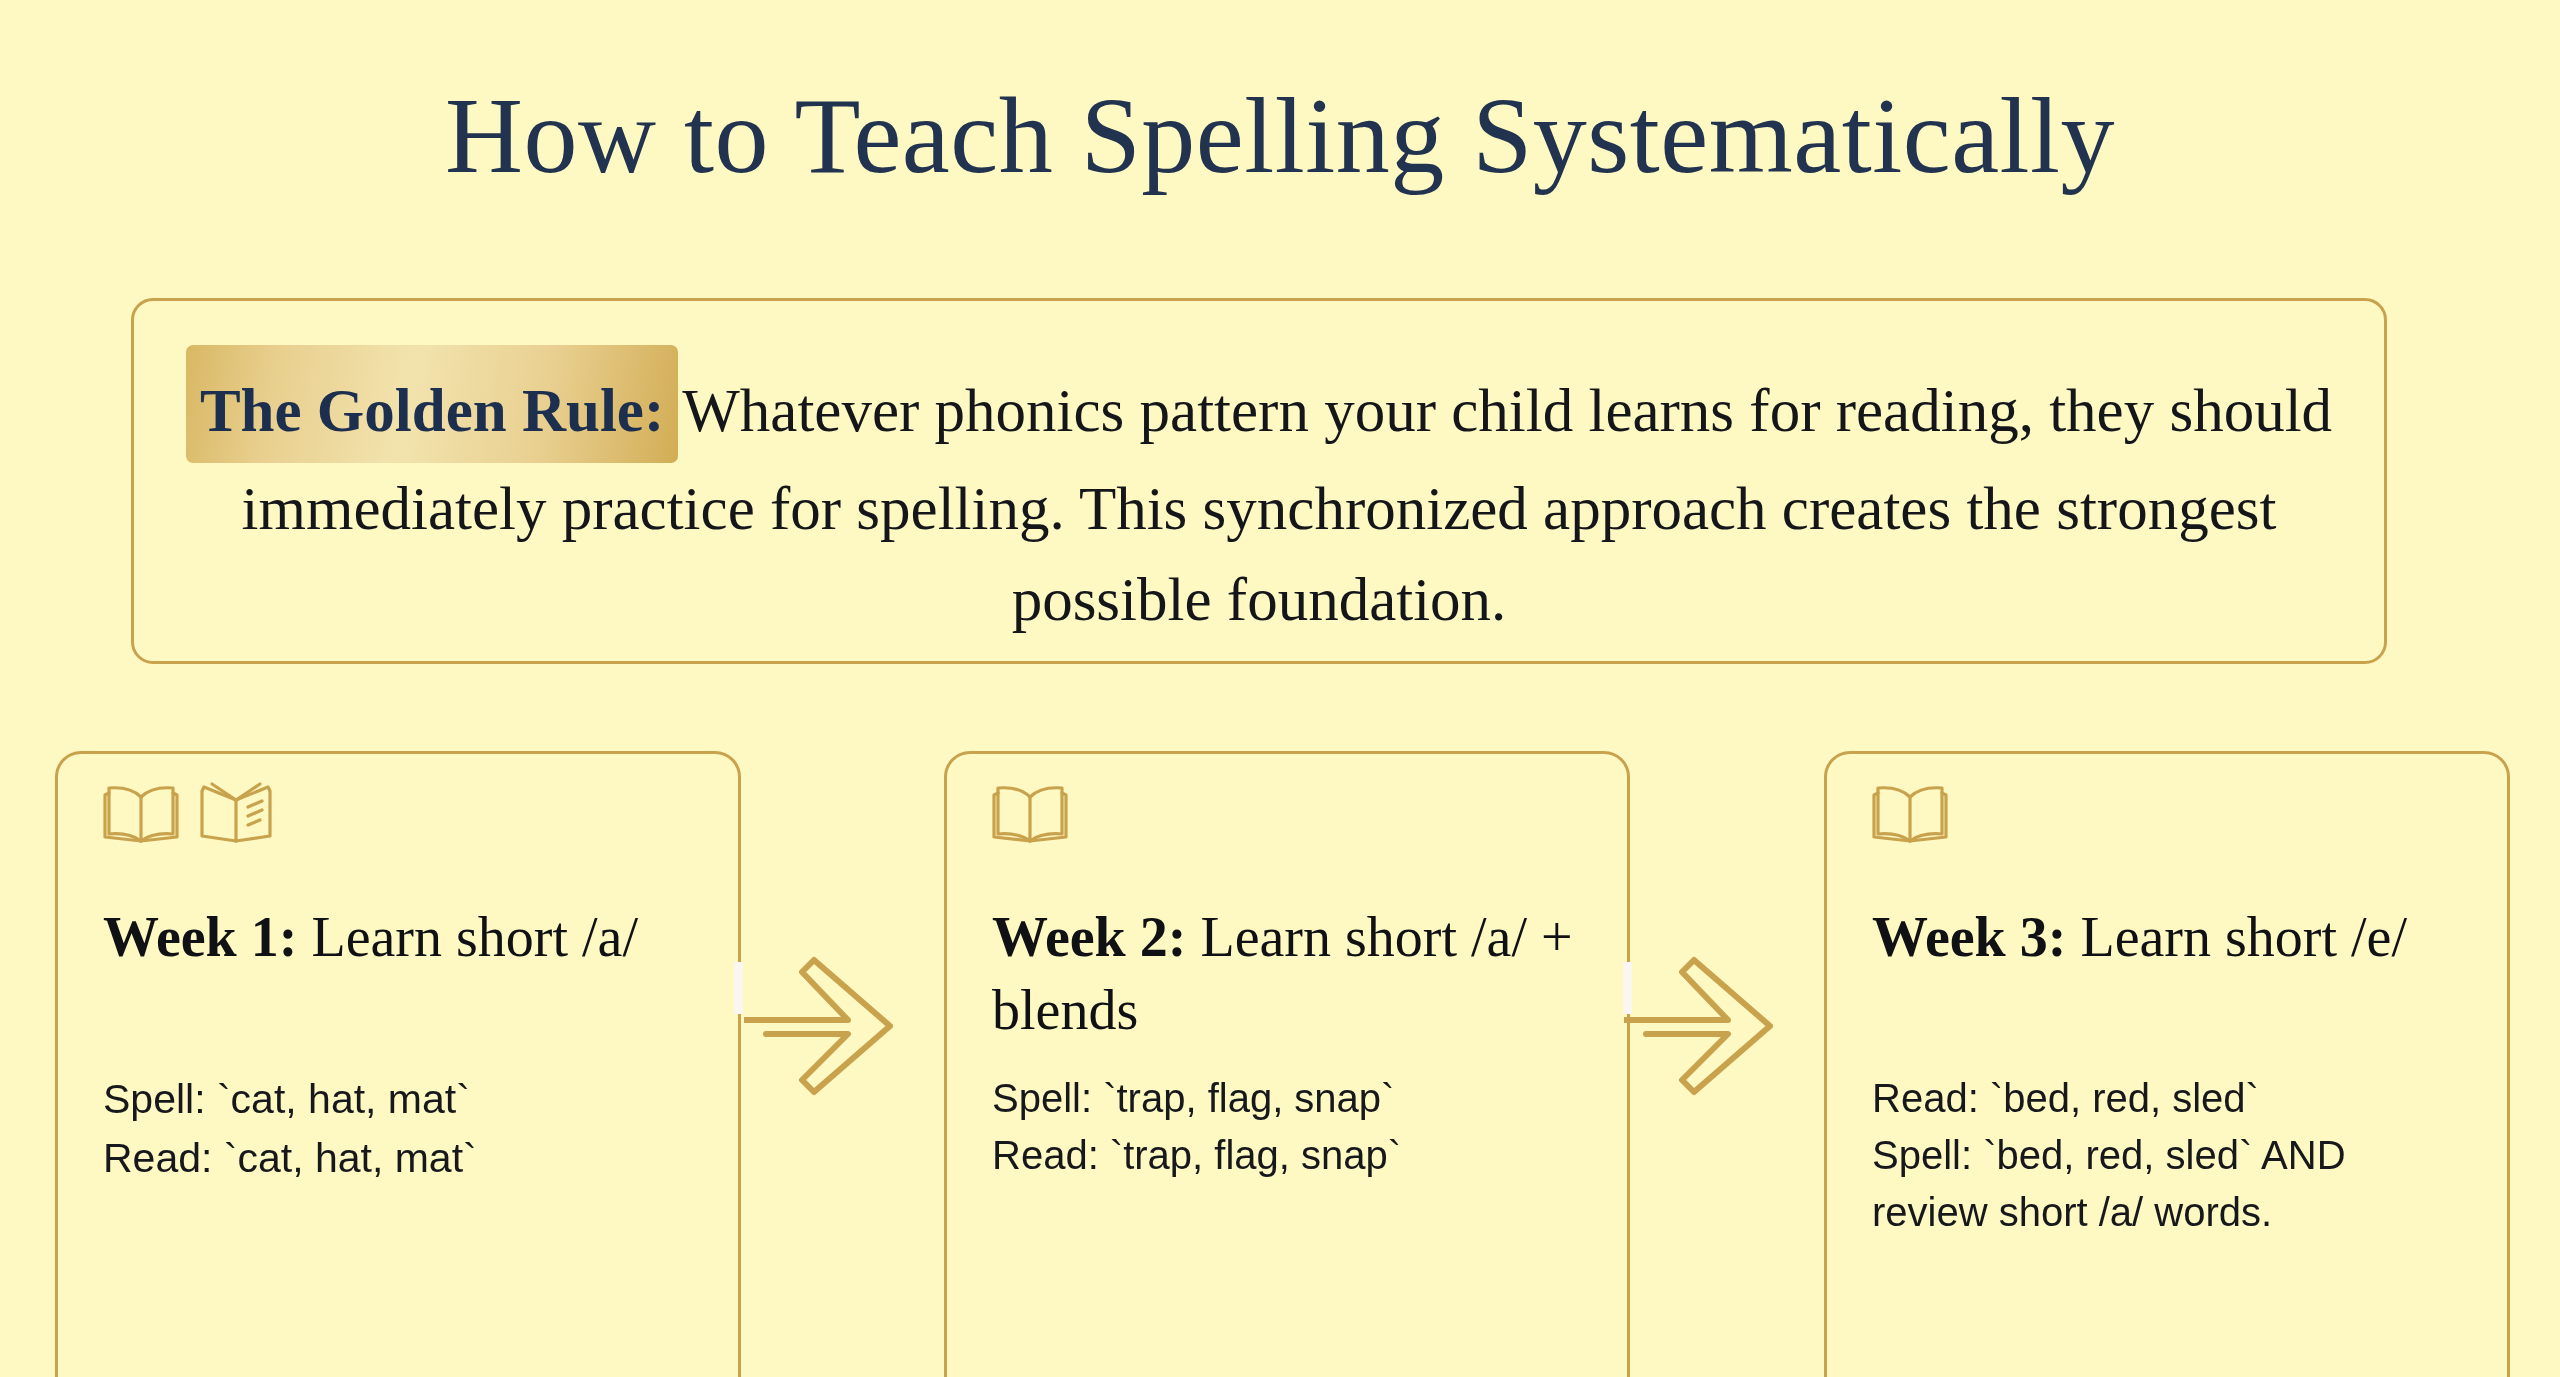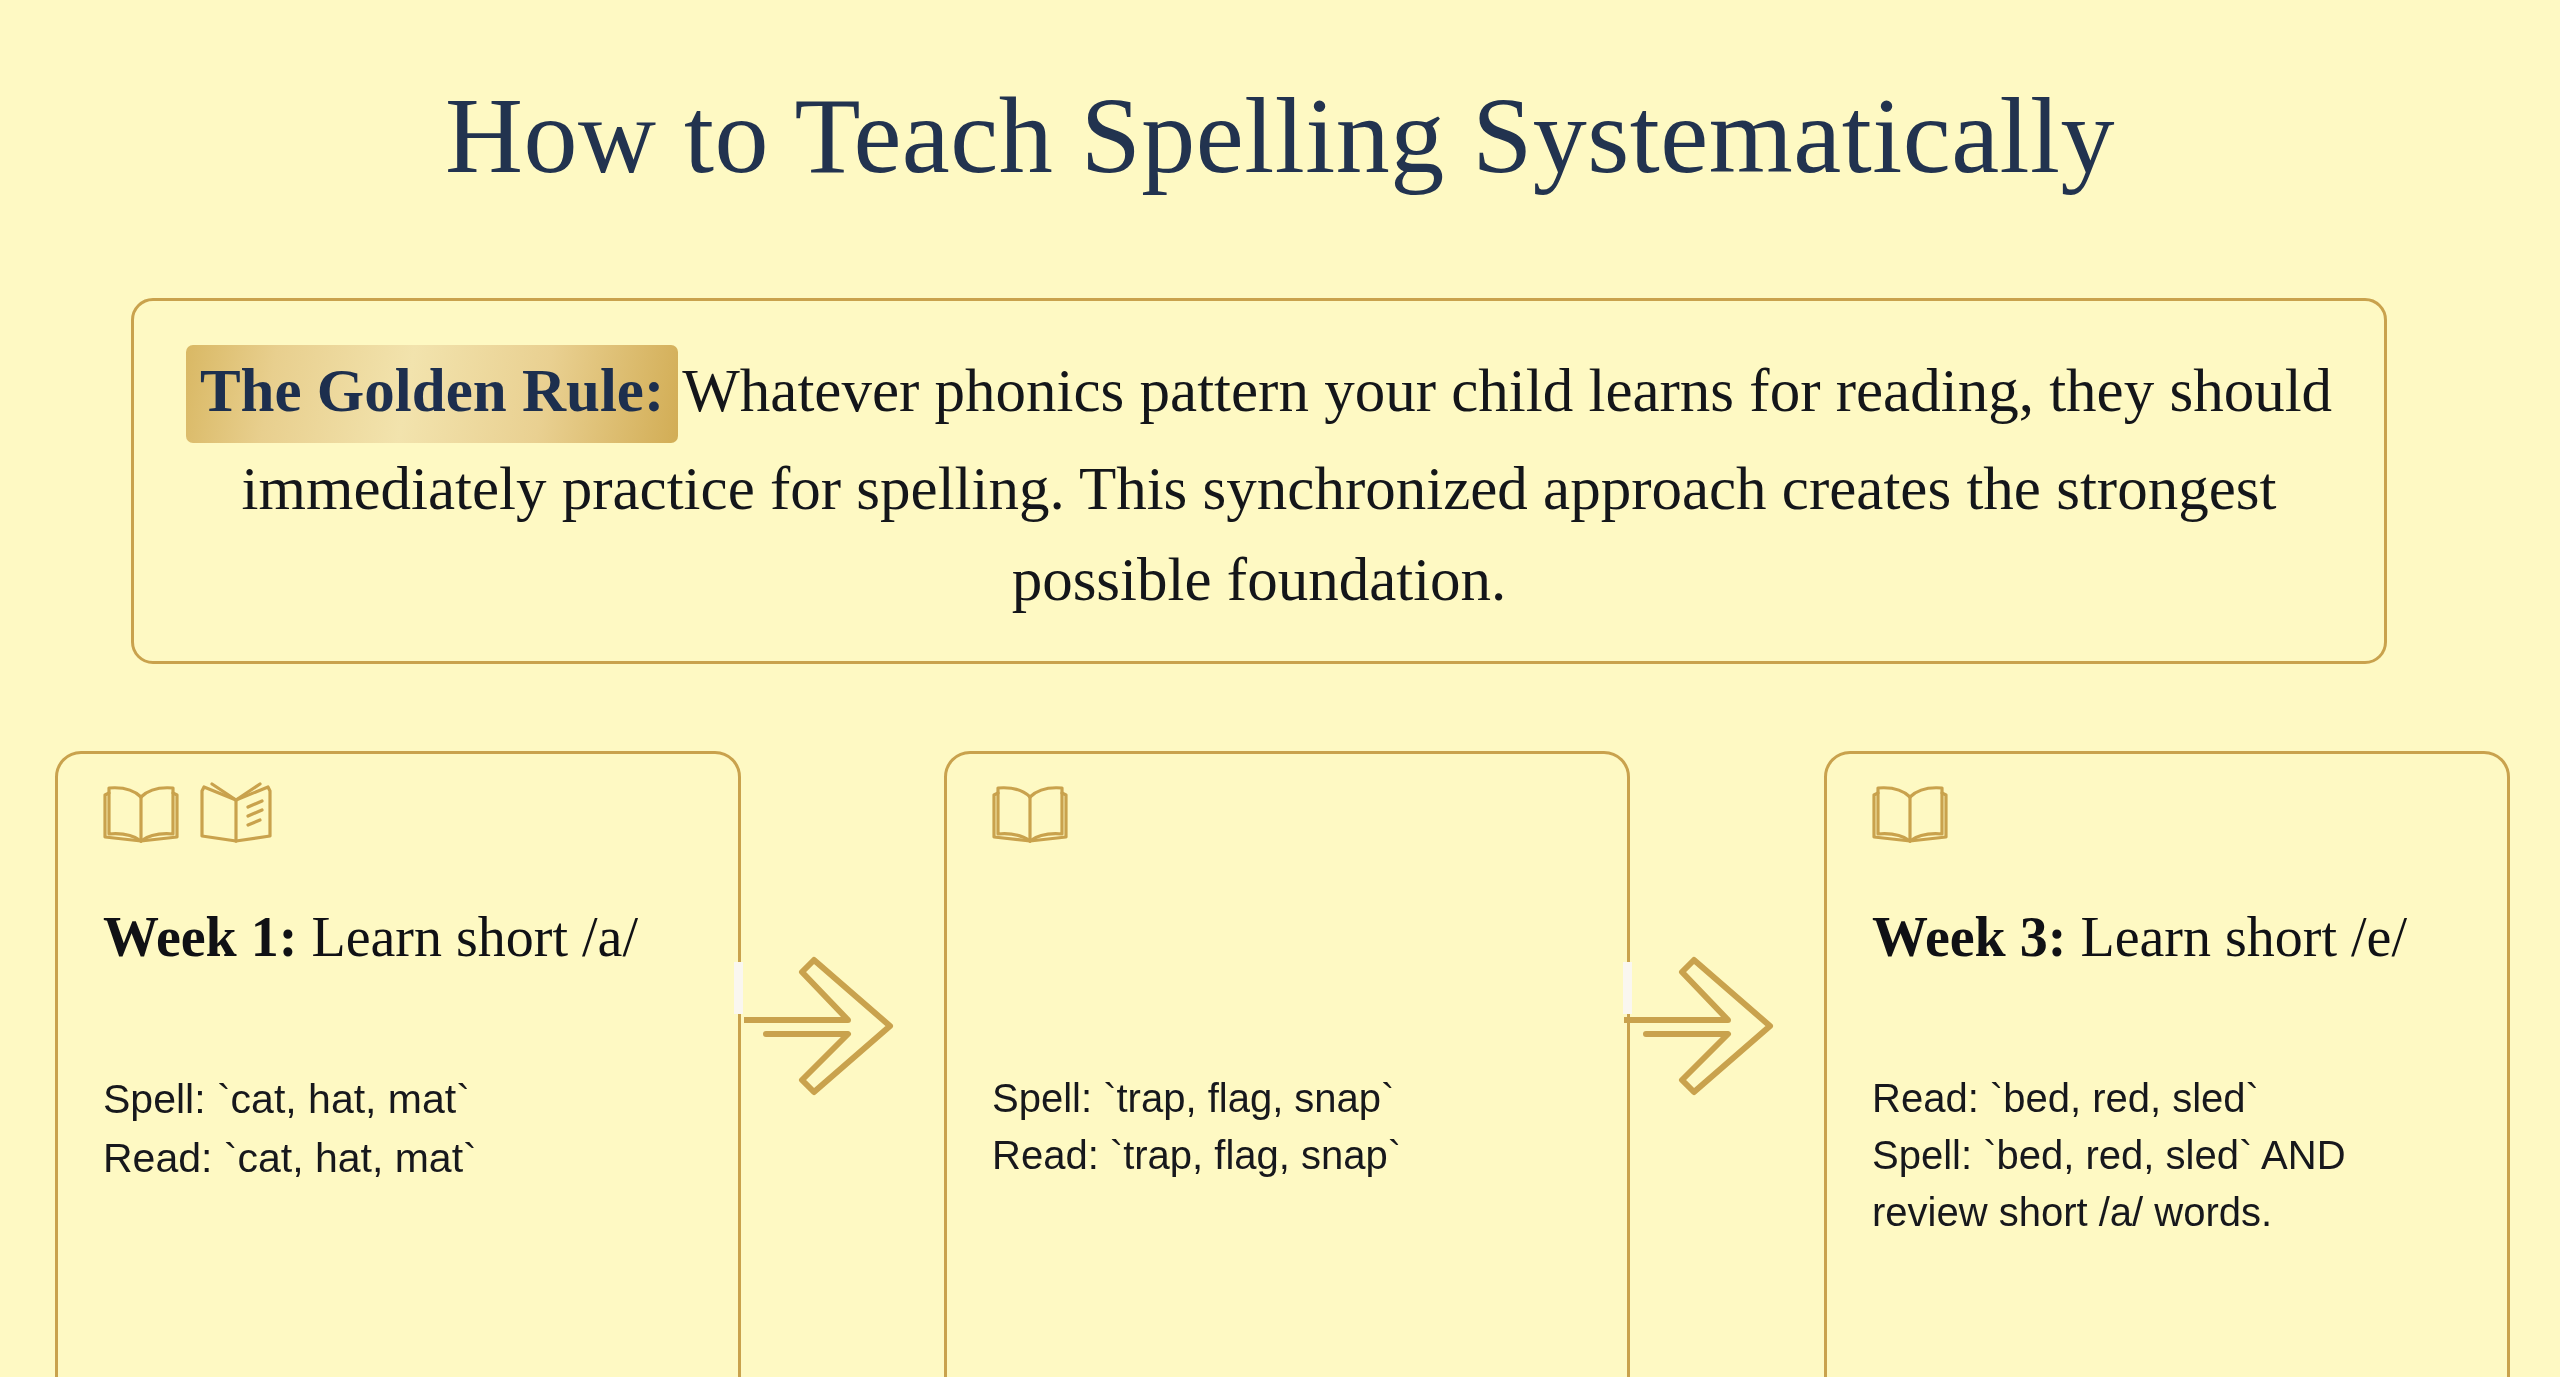--- a/index.html
+++ b/index.html
@@ -66,21 +66,21 @@
     display: inline-block;
     background: linear-gradient(100deg,
         #d9b864 0%,
         #e8cf8e 18%,
         #f2e3ad 45%,
         #e9d091 72%,
         #d2ad55 100%);
     color: #1d2f4e;
     font-weight: bold;
     border-radius: 7px;
-    padding: 0 14px 6px 14px;
+    padding: 20px 14px 6px 14px;
     margin-right: 4px;
     box-decoration-break: clone;
     -webkit-box-decoration-break: clone;
   }
 
   
   .card {
     position: absolute;
     top: 751px;
     width: 686px;
@@ -206,20 +206,23 @@
     <div class="icon-row">
       <span class="book-icon">
         <svg width="76" height="62" viewBox="0 0 76 62" fill="none" stroke="#c9a24d" stroke-width="3.2" stroke-linejoin="round" stroke-linecap="round">
           <path d="M38 15 C30 7 18 5 6 6 L6 52 C18 51 30 53 38 59"></path>
           <path d="M38 15 C46 7 58 5 70 6 L70 52 C58 51 46 53 38 59"></path>
           <path d="M38 15 L38 59"></path>
           <path d="M6 11 L2 13 L2 55 L38 59 L74 55 L74 13 L70 11"></path>
         </svg>
       </span>
     </div>
+    <div class="card-heading">
+      <span class="wk">Week 2:</span><span> Learn short /a/ + blends</span>
+    </div>
     <div class="card-details">
       <div>Spell: `trap, flag, snap`</div>
       <div>Read: `trap, flag, snap`</div>
     </div>
   </div>
 
   <div class="arrow" id="arrow-2">
     <svg width="200" height="160" viewBox="0 0 200 160" fill="none" stroke="#c9a24d" stroke-width="6" stroke-linejoin="round" stroke-linecap="round">
       <path d="M0 74 L104 74 L58 26 L70 14 L146 80 L70 146 L58 134 L104 88 L22 88"></path>
     </svg>

